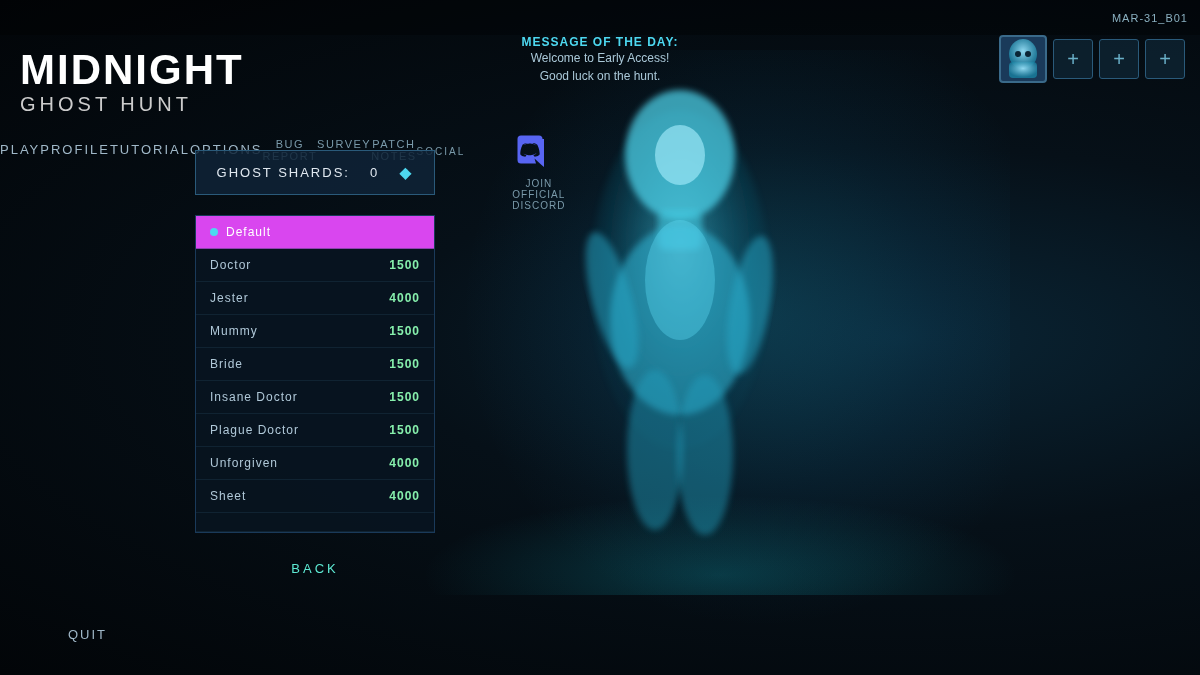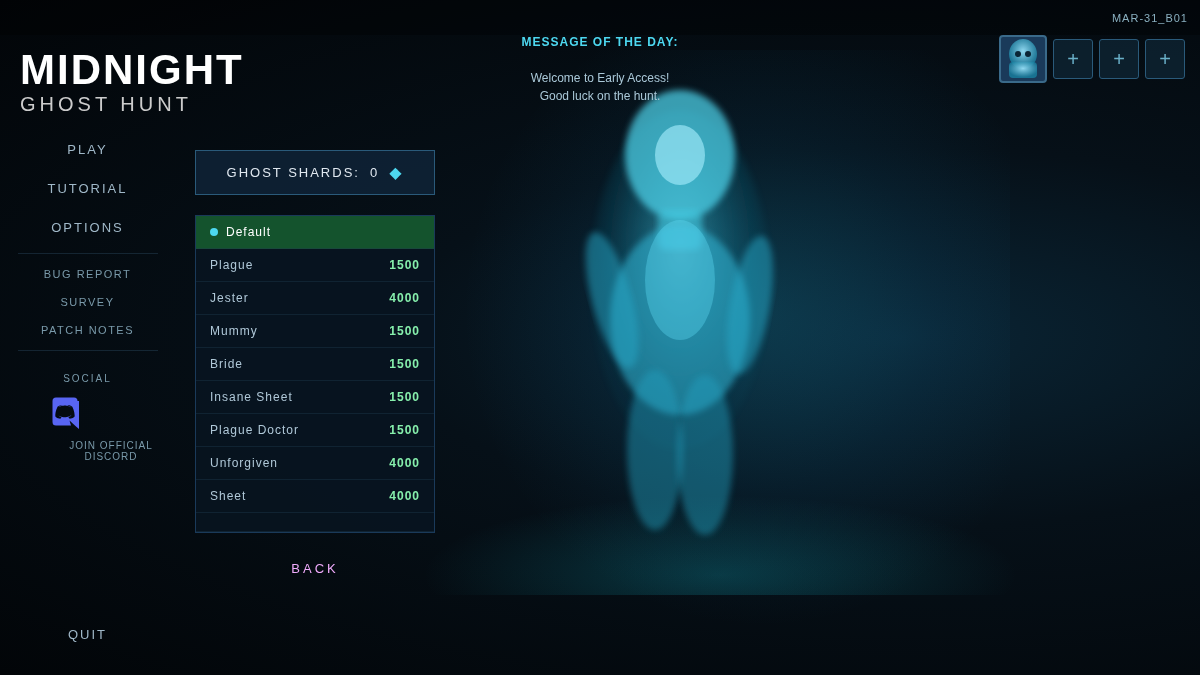--- a/index.html
+++ b/index.html
@@ -121,21 +121,21 @@
       text-align: center;
       z-index: 10;
     }
 
     .motd-title {
       color: #4dd8f0;
       font-size: 12px;
       font-weight: bold;
       letter-spacing: 1px;
       text-transform: uppercase;
-      margin-bottom: 20px;
+      margin-bottom: 0;
     }
 
     .motd-text {
       color: #aac8d8;
       font-size: 12px;
       line-height: 1.5;
     }
 
     
     .top-right-slots {
@@ -183,22 +183,20 @@
 
     
     .sidebar {
       position: absolute;
       top: 130px;
       left: 0;
       width: 175px;
       bottom: 0;
       z-index: 10;
       display: flex;
-      flex-direction: column;
-      align-items: center;
       padding-top: 0;
     }
 
     .nav-item {
       width: 100%;
       text-align: center;
       padding: 12px 0;
       color: #a0b8c8;
       font-size: 13px;
       letter-spacing: 2px;
@@ -282,21 +280,21 @@
     }
 
     .ghost-shards-label {
       color: #e0e8f0;
       font-size: 13px;
       letter-spacing: 2px;
       text-transform: uppercase;
       display: flex;
       align-items: center;
       justify-content: center;
-      gap: 10px;
+      gap: 20px;
     }
 
     .shard-count {
       color: #e0e8f0;
     }
 
     .shard-icon {
       color: #4dd8f0;
       font-size: 16px;
     }
@@ -323,21 +321,21 @@
     .skin-item {
       display: flex;
       align-items: center;
       justify-content: space-between;
       padding: 9px 14px;
       cursor: pointer;
       border-bottom: 1px solid rgba(30,60,80,0.4);
     }
 
     .skin-item.selected {
-      background: #14532d;
+      background: #d946ef;
     }
 
     .skin-item.selected .skin-name {
       color: #ffffff;
     }
 
     .skin-name {
       color: #b0c8d8;
       font-size: 12px;
       letter-spacing: 1px;
@@ -357,21 +355,21 @@
     .skin-cost {
       color: #86efac;
       font-size: 12px;
       font-weight: bold;
       letter-spacing: 1px;
     }
 
     
     .back-btn {
       margin-top: 20px;
-      color: #f0abfc;
+      color: #5eead4;
       font-size: 13px;
       letter-spacing: 3px;
       text-transform: uppercase;
       cursor: pointer;
       padding: 8px 20px;
     }
   </style>
 </head>
 <body>
 
@@ -447,20 +445,21 @@
       <circle cx="23" cy="16" r="3" fill="#0a2535"></circle>
     </svg>
   </div>
   <div class="slot-add">+</div>
   <div class="slot-add">+</div>
   <div class="slot-add">+</div>
 </div>
 
 <div class="sidebar">
   <div class="nav-item">PLAY</div>
+  <div class="nav-item">PROFILE</div>
   <div class="nav-item">TUTORIAL</div>
   <div class="nav-item">OPTIONS</div>
 
   <div class="nav-separator"></div>
 
   <div class="nav-item nav-small">BUG REPORT</div>
   <div class="nav-item nav-small">SURVEY</div>
   <div class="nav-item nav-small">PATCH NOTES</div>
 
   <div class="nav-separator"></div>
@@ -484,37 +483,37 @@
       <span class="shard-count">0</span>
       <span class="shard-icon">◆</span>
     </div>
   </div>
 
   <div class="skin-list" id="skin-list-container">
   <div class="skin-item selected">
         <span class="skin-name"><span class="dot"></span>Default</span>
       </div>
       <div class="skin-item">
-        <span class="skin-name">Plague</span>
+        <span class="skin-name">Doctor</span>
         <span class="skin-cost">1500</span>
       </div>
       <div class="skin-item">
         <span class="skin-name">Jester</span>
         <span class="skin-cost">4000</span>
       </div>
       <div class="skin-item">
         <span class="skin-name">Mummy</span>
         <span class="skin-cost">1500</span>
       </div>
       <div class="skin-item">
         <span class="skin-name">Bride</span>
         <span class="skin-cost">1500</span>
       </div>
       <div class="skin-item">
-        <span class="skin-name">Insane Sheet</span>
+        <span class="skin-name">Insane Doctor</span>
         <span class="skin-cost">1500</span>
       </div>
       <div class="skin-item">
         <span class="skin-name">Plague Doctor</span>
         <span class="skin-cost">1500</span>
       </div>
       <div class="skin-item">
         <span class="skin-name">Unforgiven</span>
         <span class="skin-cost">4000</span>
       </div>

